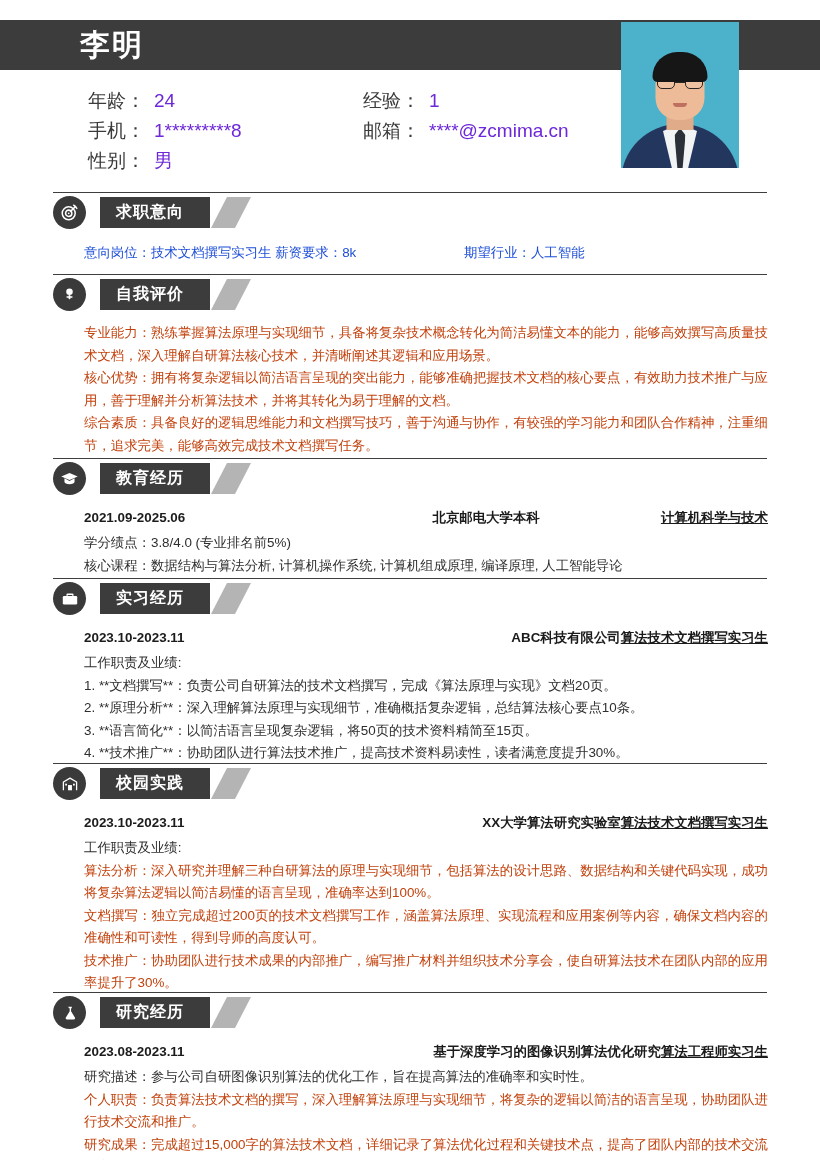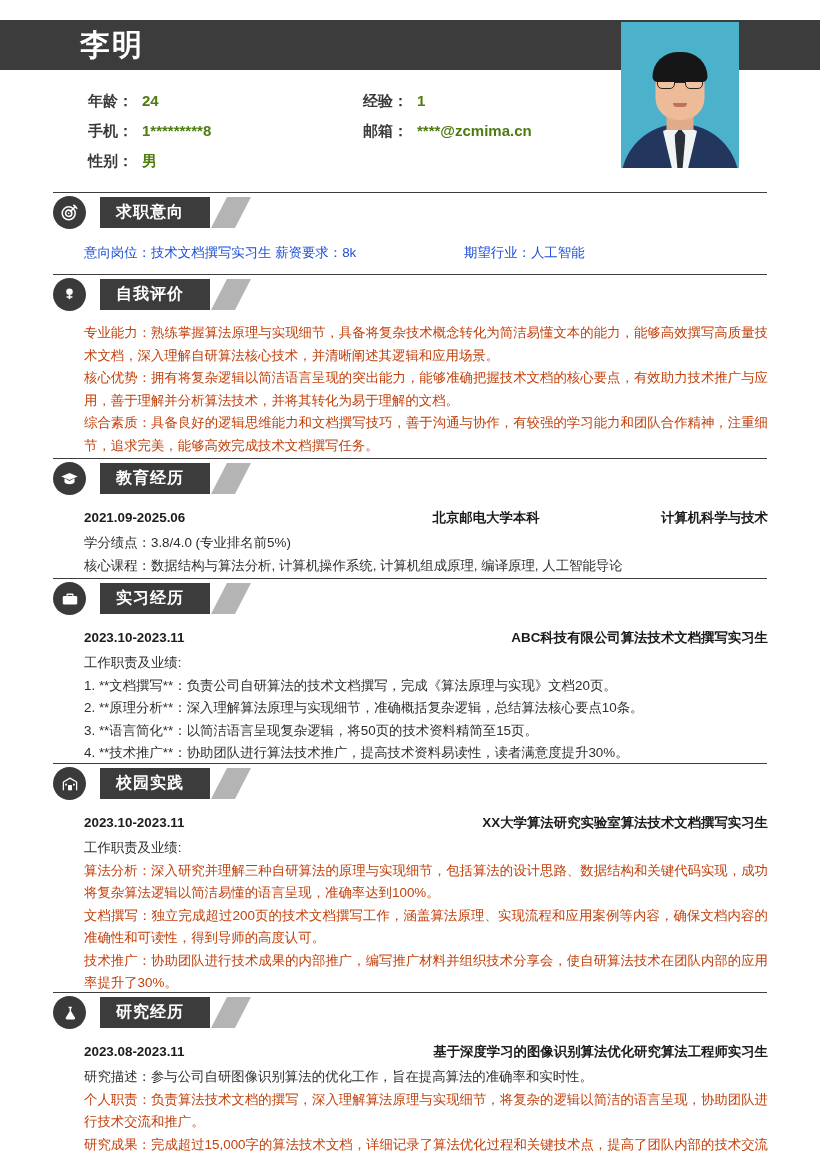--- a/index.html
+++ b/index.html
@@ -162,28 +162,27 @@
     top: 86px;
     width: 520px;
   }
   .contact-row {
     display: flex;
     height: 30px;
     align-items: center;
   }
   .contact-cell {
     display: flex;
-    align-items: flex-start;
-    font-size: 15px;
+    align-items: center;
+    font-size: 19px;
     color: #333333;
-    font-weight: bold;
   }
   .contact-cell.first { width: 275px; }
   .c-label { color: #3a3a3a; }
-  .c-value { margin-left: 9px; color: #4d7c0f; }
+  .c-value { margin-left: 9px; color: #6d28d9; }
 
   
   .section {
     position: absolute;
     left: 0;
     width: 820px;
   }
   .sec-rule {
     position: absolute;
     left: 53px;
@@ -258,21 +257,21 @@
   .entry-head {
     display: flex;
     font-size: 13.4px;
     font-weight: bold;
     color: #1b1b1b;
     line-height: 24px;
     margin-bottom: 2px;
   }
   .eh-date { width: 186px; }
   .eh-org  { flex: 1; text-align: right; }
-  .eh-role { text-align: center; white-space: nowrap; }
+  .eh-role { text-align: center; white-space: nowrap; text-decoration: underline; }
   .eh-degree { width: 148px; }
 
   .intent-row { display: flex; font-size: 13.4px; color: #1d4ed8; }
   .intent-a { width: 380px; }
 </style>
 </head>
 <body>
 
 <div id="page">
 

